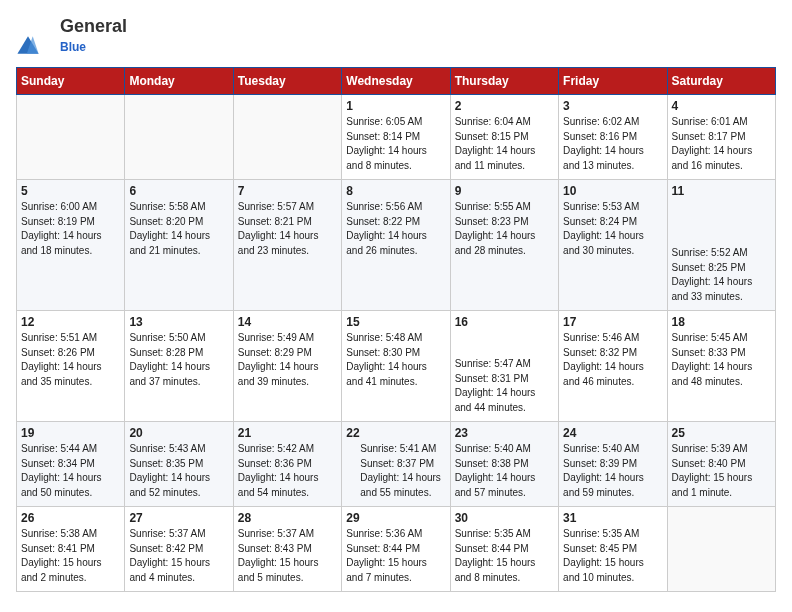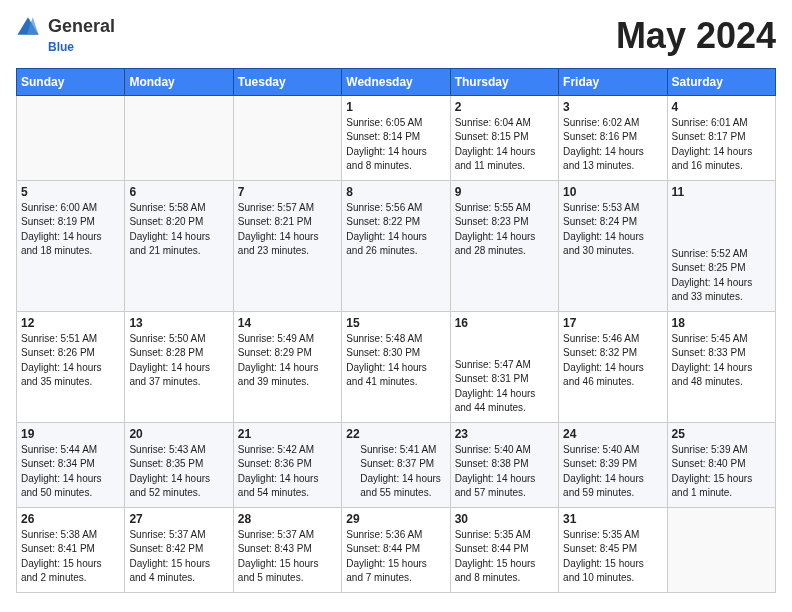--- a/index.html
+++ b/index.html
@@ -11,22 +11,22 @@
       padding: 16px;
     }
     .header {
       display: flex;
       justify-content: space-between;
       align-items: flex-start;
       margin-bottom: 12px;
     }
     .logo {
       display: flex;
-      align-items: flex-start;
-      gap: 8px;
+      align-items: flex-end;
+      gap: 20px;
     }
     .logo-text-general {
       font-size: 18px;
       font-weight: bold;
       color: #333;
     }
     .logo-text-blue {
       font-size: 12px;
       font-weight: bold;
       color: #2563c7;
@@ -47,21 +47,21 @@
     .location-title {
       font-size: 15px;
       color: #444;
     }
     table {
       width: 100%;
       border-collapse: collapse;
       table-layout: fixed;
     }
     thead tr th {
-      background-color: #3b82f6;
+      background-color: #b91c1c;
       color: #fff;
       font-size: 12px;
       font-weight: bold;
       padding: 6px 4px;
       text-align: left;
       border: 1px solid #1a4f9c;
     }
     tbody tr td {
       border: 1px solid #ccc;
       vertical-align: top;
@@ -97,21 +97,20 @@
     <svg class="logo-icon" viewBox="0 0 40 34" xmlns="http://www.w3.org/2000/svg">
       <polygon points="20,2 38,32 2,32" fill="#2c6fbe"></polygon>
       <polygon points="28,2 38,32 18,32" fill="#4a90d9" opacity="0.7"></polygon>
     </svg>
     <div>
       <span class="logo-text-general">General</span><br>
       <span class="logo-text-blue">Blue</span>
     </div>
   </div>
   <div class="title-block">
-    <div class="month-title">May 2024</div>
   </div>
 </div>
 
 <table>
   <thead>
     <tr>
     <th>Sunday</th>
         <th>Monday</th>
         <th>Tuesday</th>
         <th>Wednesday</th>

